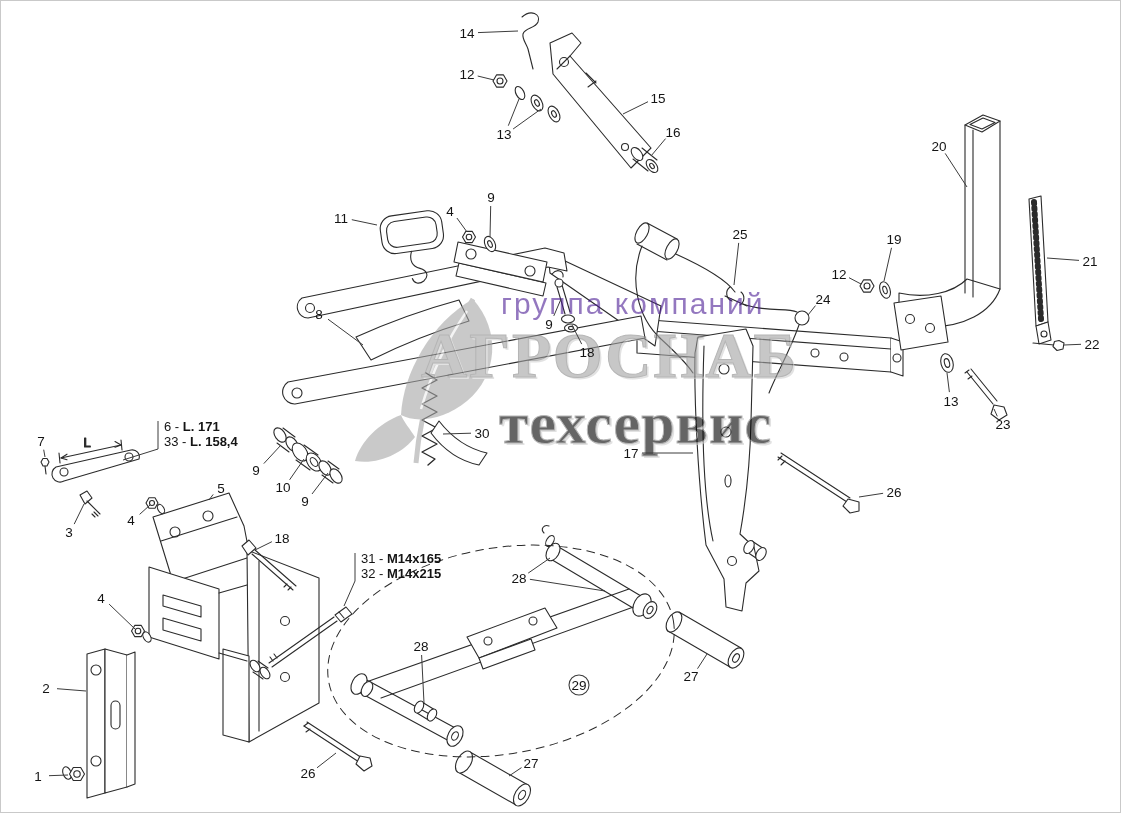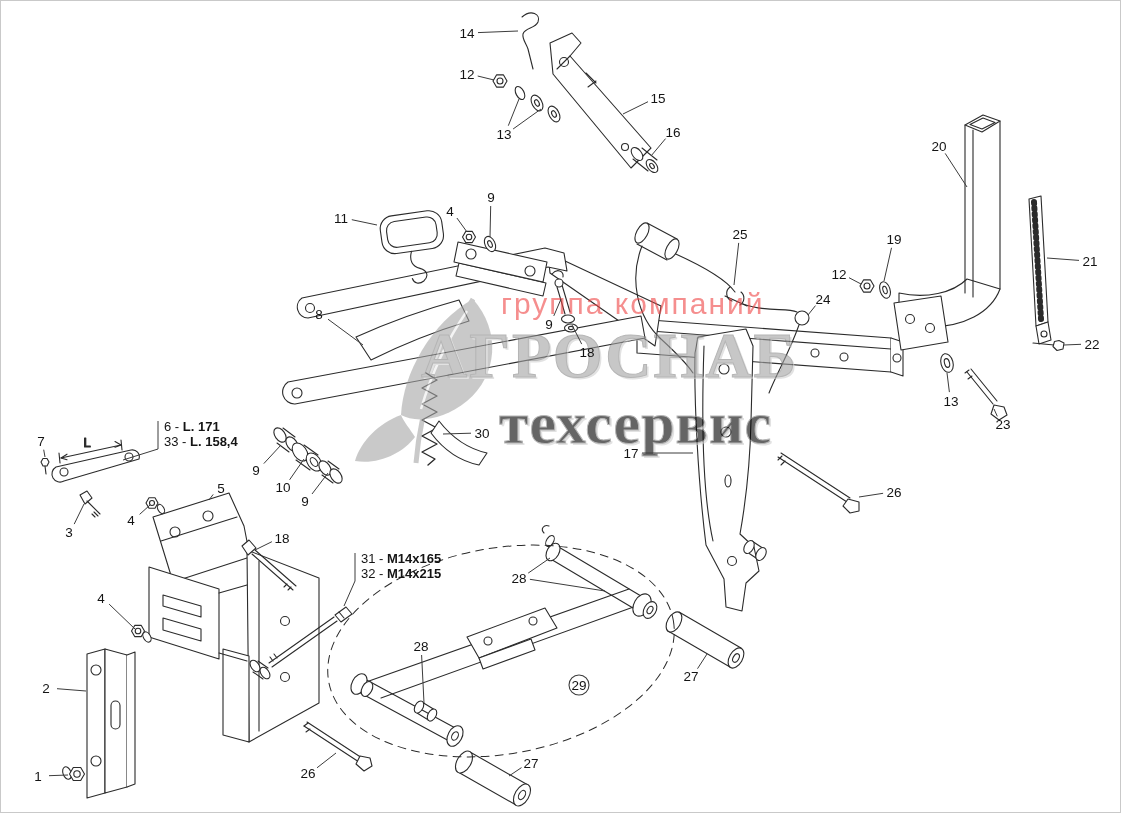--- a/index.html
+++ b/index.html
@@ -3,21 +3,21 @@
 <meta charset="utf-8">
 <title>Diagram</title>
 <style>
   html,body{margin:0;padding:0;background:#fff;}
   .canvas{position:relative;width:1121px;height:813px;background:#fff;overflow:hidden;
           font-family:"Liberation Sans",sans-serif;box-sizing:border-box;border:1px solid #c9c9c9;}
   .layer{position:absolute;left:0;top:0;width:1121px;height:813px;}
   #art{z-index:1;}
   .watermark{position:absolute;left:0;top:0;width:1121px;height:813px;z-index:2;opacity:.6;pointer-events:none;}
   #callouts{z-index:3;}
-  .wm-small{position:absolute;left:500px;top:286px;font-size:30px;letter-spacing:2px;color:#ef4444;
+  .wm-small{position:absolute;left:500px;top:286px;font-size:30px;letter-spacing:2px;color:#4c1d95;
             font-family:"Liberation Sans",sans-serif;}
   .wm-big{position:absolute;left:420px;top:318px;font-size:64px;font-weight:700;letter-spacing:2px;
           color:#a3a3a3;font-family:"Liberation Serif",serif;-webkit-text-stroke:1px #858585;
           text-shadow:2px 2px 0 #cfcfcf;}
   .wm-mid{position:absolute;left:498px;top:388px;font-size:60px;font-weight:700;letter-spacing:1px;
           color:#000000;font-family:"Liberation Serif",serif;-webkit-text-stroke:1px #858585;
           text-shadow:2px 2px 0 #cfcfcf;}
   .callout-num{font:13.5px "Liberation Sans",sans-serif;fill:#141414;text-anchor:middle;dominant-baseline:central;}
   .leader{stroke:#3c3c3c;stroke-width:1;fill:none;}
   .callout-ring{fill:#fff;stroke:#3c3c3c;stroke-width:1.1;}

